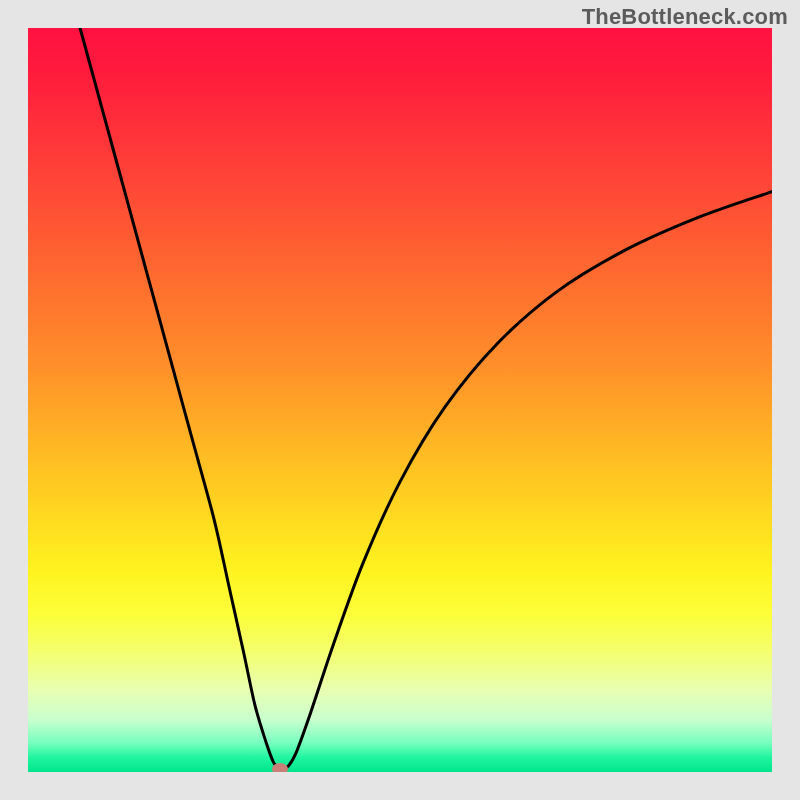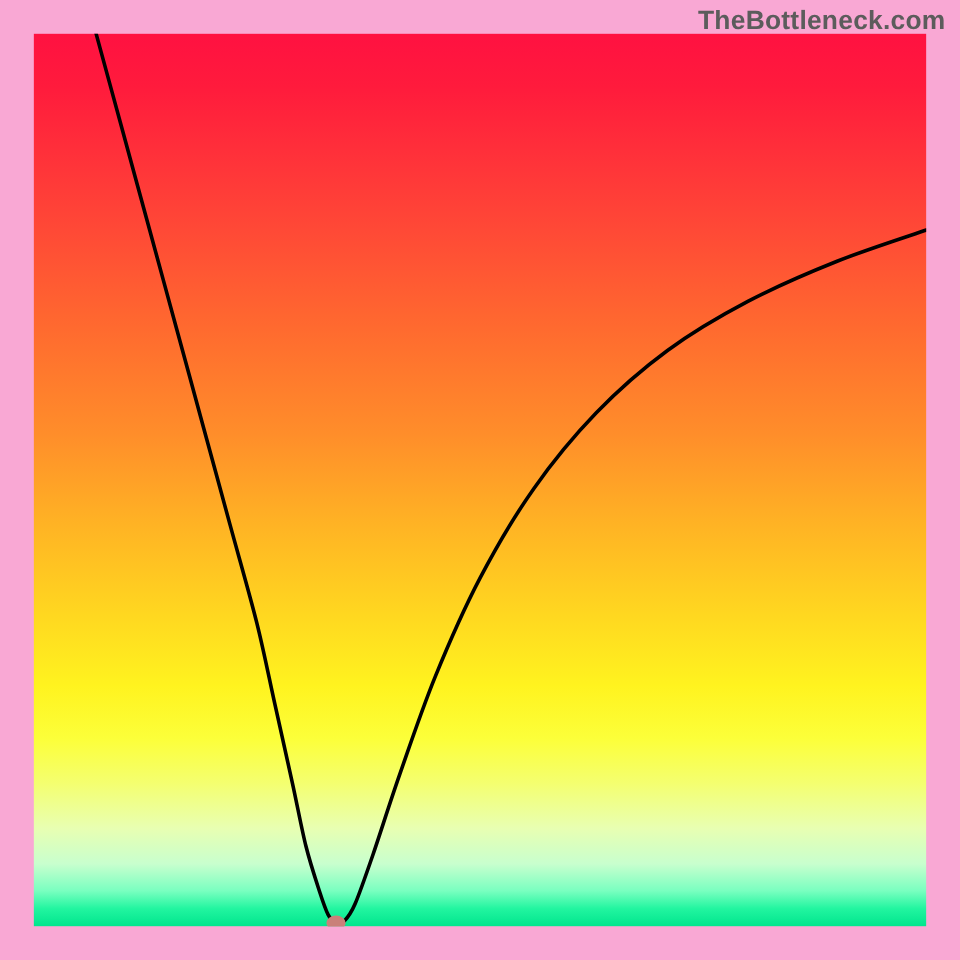--- a/index.html
+++ b/index.html
@@ -8,21 +8,21 @@
     width: 800px;
     height: 800px;
     background: #000;
     overflow: hidden;
     font-family: Arial, Helvetica, sans-serif;
   }
   .frame {
     position: relative;
     width: 800px;
     height: 800px;
-    background: #f9a8d4;
+    background: #e5e5e5;
   }
   .watermark {
     position: absolute;
     top: 4px;
     right: 12px;
     color: #5c5c5c;
     font-size: 22px;
     font-weight: 600;
     letter-spacing: 0.2px;
     z-index: 50;

